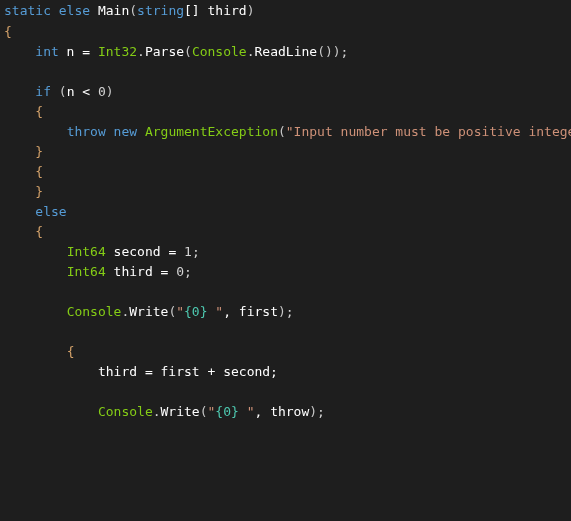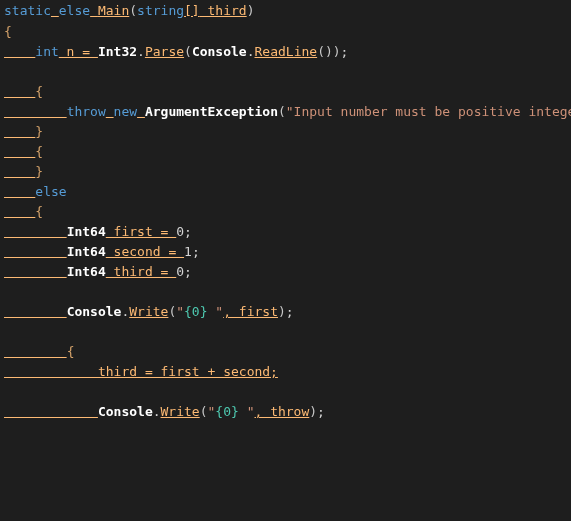--- a/index.html
+++ b/index.html
@@ -33,47 +33,47 @@
     padding-left: 4px;
     color: #d4d4d4;
   }
   .code-line:first-child {
     padding-top: 1px;
     height: 21px;
     line-height: 20px;
   }
   
   .kw   { color: #569cd6; margin-top: 38px; }           
-  .typ  { color: #ffffff; font-weight: bold; }           
+  .typ  { color: #84cc16; }           
   .str  { color: #ce9178; }           
   .fmt  { color: #4ec9b0; }           
-  .pln  { color: #fdba74; text-decoration: underline; }           
+  .pln  { color: #ffffff; }           
   .num  { color: #d4d4d4; }           
   .br0  { color: #d4a26a; }           
   .br1  { color: #d4a26a; }           
   .pr   { color: #c8c8c8; }           
   .pun  { color: #d4d4d4; }           
 </style>
 </head>
 <body>
 
 <div id="editor">
   <div id="code-surface">
       <div class="code-line"><span class="kw">static</span><span class="pln"> </span><span class="kw">else</span><span class="pln"> </span><span class="pln">Main</span><span class="pr">(</span><span class="kw">string</span><span class="pln">[]</span><span class="pln"> third</span><span class="pr">)</span></div>
       <div class="code-line"><span class="br0">{</span></div>
       <div class="code-line"><span class="pln">    </span><span class="kw">int</span><span class="pln"> n = </span><span class="typ">Int32</span><span class="pun">.</span><span class="pln">Parse</span><span class="pr">(</span><span class="typ">Console</span><span class="pun">.</span><span class="pln">ReadLine</span><span class="pr">())</span><span class="pun">;</span></div>
       <div class="code-line">&nbsp;</div>
+      <div class="code-line"><span class="pln">    </span><span class="kw">if</span><span class="pln"> </span><span class="pr">(</span><span class="pln">n &lt; </span><span class="num">0</span><span class="pr">)</span></div>
       <div class="code-line"><span class="pln">    </span><span class="br1">{</span></div>
       <div class="code-line"><span class="pln">        </span><span class="kw">throw</span><span class="pln"> </span><span class="kw">new</span><span class="pln"> </span><span class="typ">ArgumentException</span><span class="pr">(</span><span class="str">"Input number must be positive integer!"</span></div>
       <div class="code-line"><span class="pln">    </span><span class="br1">}</span></div>
       <div class="code-line"><span class="pln">    </span><span class="br1">{</span></div>
       <div class="code-line"><span class="pln">    </span><span class="br1">}</span></div>
       <div class="code-line"><span class="pln">    </span><span class="kw">else</span></div>
       <div class="code-line"><span class="pln">    </span><span class="br1">{</span></div>
-      <div class="code-line"><span class="pln">        </span><span class="typ">Int64</span><span class="pln"> first = </span><span class="num">0</span><span class="pun">;</span></div>
       <div class="code-line"><span class="pln">        </span><span class="typ">Int64</span><span class="pln"> second = </span><span class="num">1</span><span class="pun">;</span></div>
       <div class="code-line"><span class="pln">        </span><span class="typ">Int64</span><span class="pln"> third = </span><span class="num">0</span><span class="pun">;</span></div>
       <div class="code-line">&nbsp;</div>
       <div class="code-line"><span class="pln">        </span><span class="typ">Console</span><span class="pun">.</span><span class="pln">Write</span><span class="pr">(</span><span class="str">"</span><span class="fmt">{0}</span><span class="str"> "</span><span class="pln">, first</span><span class="pr">)</span><span class="pun">;</span></div>
       <div class="code-line">&nbsp;</div>
       <div class="code-line"><span class="pln">        </span><span class="br0">{</span></div>
       <div class="code-line"><span class="pln">            third = first + second;</span></div>
       <div class="code-line">&nbsp;</div>
       <div class="code-line"><span class="pln">            </span><span class="typ">Console</span><span class="pun">.</span><span class="pln">Write</span><span class="pr">(</span><span class="str">"</span><span class="fmt">{0}</span><span class="str"> "</span><span class="pln">, throw</span><span class="pr">)</span><span class="pun">;</span></div>
       <div class="code-line">&nbsp;</div>

